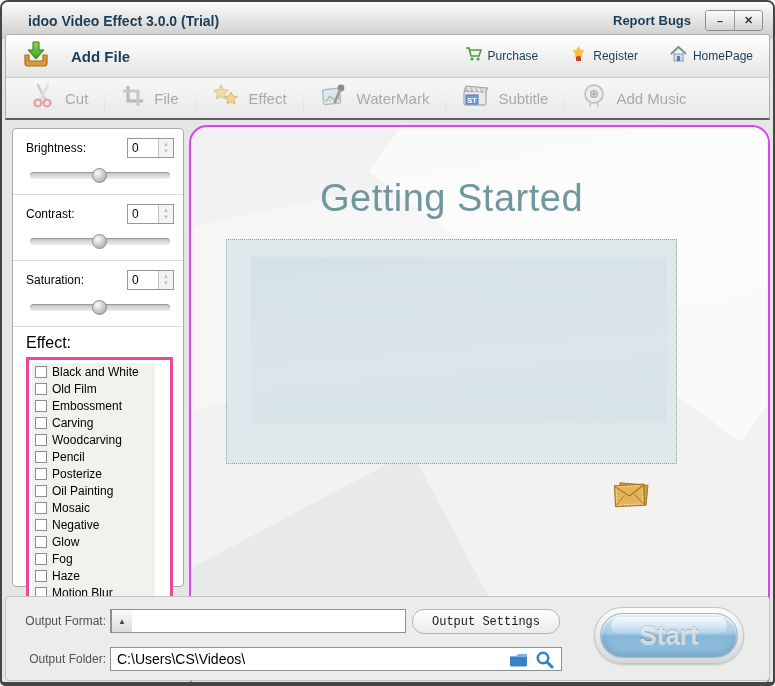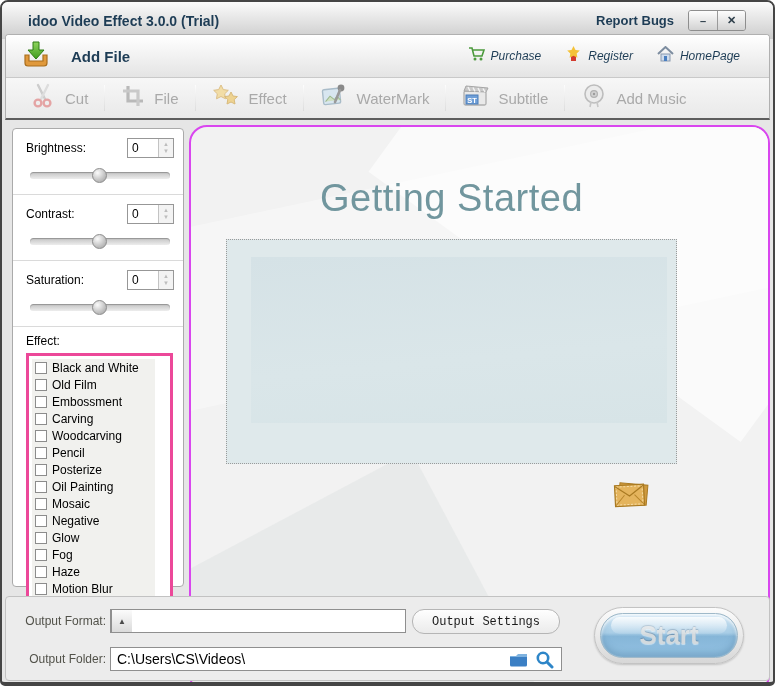--- a/index.html
+++ b/index.html
@@ -10,21 +10,21 @@
     position: absolute; inset: 0;
     border: 2px solid #454545; border-bottom-width: 4px;
     border-radius: 8px 8px 5px 5px;
     background: #e6e6e6; overflow: hidden;
   }
 
   
   .titlebar {
     height: 37px; display: flex; align-items: center;
     background: linear-gradient(#fbfbfb, #cccccc);
-    padding: 0 27px 0 26px;
+    padding: 0 10px 0 26px;
   }
   .title-text { flex: 1; font-size: 14px; font-weight: bold; color: #1d3c55; }
   .report-bugs { font-size: 13px; font-weight: bold; color: #1d3c55; margin-right: 14px; cursor: pointer; }
   .win-btns { display: flex; border: 1px solid #8e8e8e; border-radius: 3px; overflow: hidden; }
   .win-btn {
     width: 28px; height: 19px; display: flex; align-items: center; justify-content: center;
     background: linear-gradient(#fdfdfd, #d2d2d2);
     font-size: 11px; font-weight: bold; color: #30404c; cursor: pointer;
   }
   .win-btn + .win-btn { border-left: 1px solid #9a9a9a; }
@@ -35,21 +35,21 @@
     border: 1px solid #b0b0b0; border-bottom: 2px solid #5d5d5d;
     border-radius: 4px 4px 0 0; overflow: hidden; background: #fff;
   }
   .toolbar-top {
     height: 43px; display: flex; align-items: center;
     background: linear-gradient(#ffffff, #e4e4e4);
     border-bottom: 1px solid #c9c9c9;
   }
   .addfile { display: flex; align-items: center; gap: 21px; margin-left: 16px; cursor: pointer; }
   .addfile-label { font-size: 15px; font-weight: bold; color: #1d3c55; }
-  .top-links { margin-left: auto; display: flex; gap: 24px; margin-right: 29px; font-style: italic; }
+  .top-links { margin-left: auto; display: flex; gap: 32px; margin-right: 16px; }
   .top-link { display: flex; align-items: center; gap: 6px; cursor: pointer; }
   .top-link span.lbl { font-size: 12px; color: #1d3c55; }
 
   .toolbar-edit {
     height: 40px; display: flex; align-items: center;
     background: linear-gradient(#f7f7f7, #e9e9e9);
     padding-left: 24px;
   }
   .tool-item { display: flex; align-items: center; gap: 9px; position: relative; cursor: default; }
   .tool-item .lbl { font-size: 15px; color: #a9a9a9; }
@@ -80,21 +80,21 @@
     box-shadow: inset 0 1px 1px rgba(0,0,0,.25);
   }
   .slider .thumb {
     position: absolute; left: 50%; top: 0; width: 15px; height: 15px; margin-left: -8px;
     border-radius: 50%; border: 1px solid #8d8d8d;
     background: radial-gradient(circle at 35% 30%, #fbfbfb, #c2c2c2 60%, #9e9e9e);
     cursor: pointer;
   }
 
   .effect-section { padding: 7px 10px 0 13px; }
-  .effect-label { font-size: 12px; color: #000; margin-bottom: 5px; }
+  .effect-label { font-size: 16px; color: #000; margin-bottom: 5px; }
   .effect-list {
     border: 3px solid #ec4899; background: #ffffff; height: 246px;
     padding: 3px 0 0 3px; overflow: hidden;
   }
   .effect-item { display: flex; align-items: center; height: 17px; background: #f1f1ee; width: calc(100% - 15px); padding-left: 3px; }
   .checkbox { width: 12px; height: 12px; border: 1px solid #8c8c8c; background: #fff; margin-right: 5px; flex: 0 0 auto; cursor: pointer; }
   .effect-name { font-size: 12px; color: #000; white-space: nowrap; }
   .default-btn {
     display: block; margin: 9px auto 0; width: 92px; height: 23px;
     border: 1px solid #c2c2c2; border-radius: 11px;

